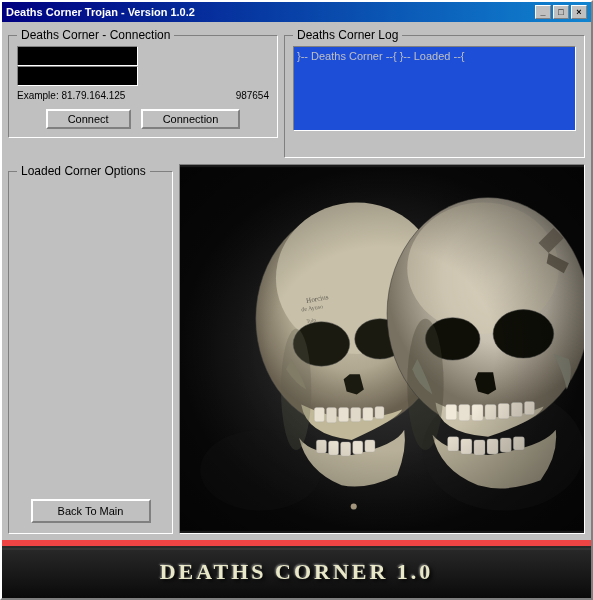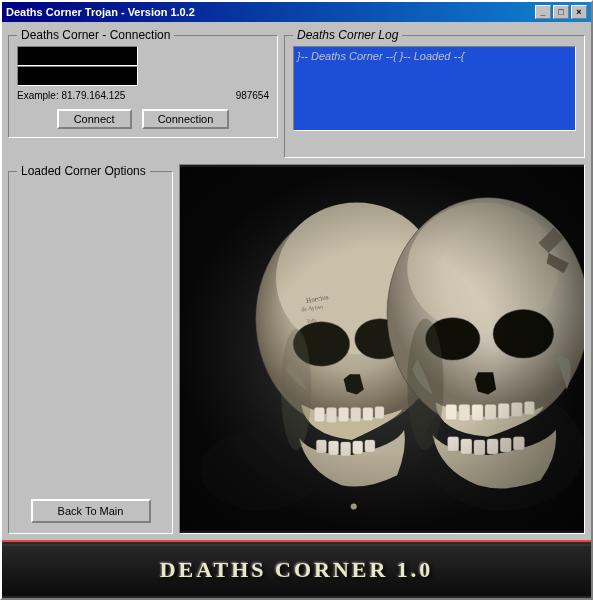--- a/index.html
+++ b/index.html
@@ -126,21 +126,21 @@
     .btn-row {
       display: flex;
       gap: 10px;
       justify-content: center;
     }
 
     .win-btn {
       background: #c0c0c0;
       border: 2px solid;
       border-color: #ffffff #808080 #808080 #ffffff;
-      padding: 2px 14px;
+      padding: 2px 20px;
       font-size: 11px;
       cursor: pointer;
       min-width: 75px;
     }
 
     .log-box {
       flex: 1;
     }
 
     .log-content {
@@ -198,21 +198,21 @@
       position: relative;
     }
 
     
     .footer-banner {
       height: 58px;
       background: #1a1a1a;
       display: flex;
       align-items: center;
       justify-content: center;
-      border-top: 2px solid #ef4444;
+      border-top: 6px solid #ef4444;
       flex-shrink: 0;
       position: relative;
       overflow: hidden;
     }
 
     .footer-text {
       color: #e8e8c8;
       font-size: 22px;
       font-weight: bold;
       font-family: 'Times New Roman', serif;
@@ -270,21 +270,21 @@
             <span>987654</span>
           </div>
           <div class="btn-row">
             <button class="win-btn">Connect</button>
             <button class="win-btn">Connection</button>
           </div>
         </fieldset>
       </div>
 
       <div class="log-box">
-        <fieldset style="height:100%;font-style:italic;">
+        <fieldset style="height:100%;">
           <legend>Deaths Corner Log</legend>
           <div class="log-content">}-- Deaths Corner --{ }-- Loaded --{</div>
         </fieldset>
       </div>
 
     </div>
 
     <div class="bottom-section">
 
       <div class="options-box">

